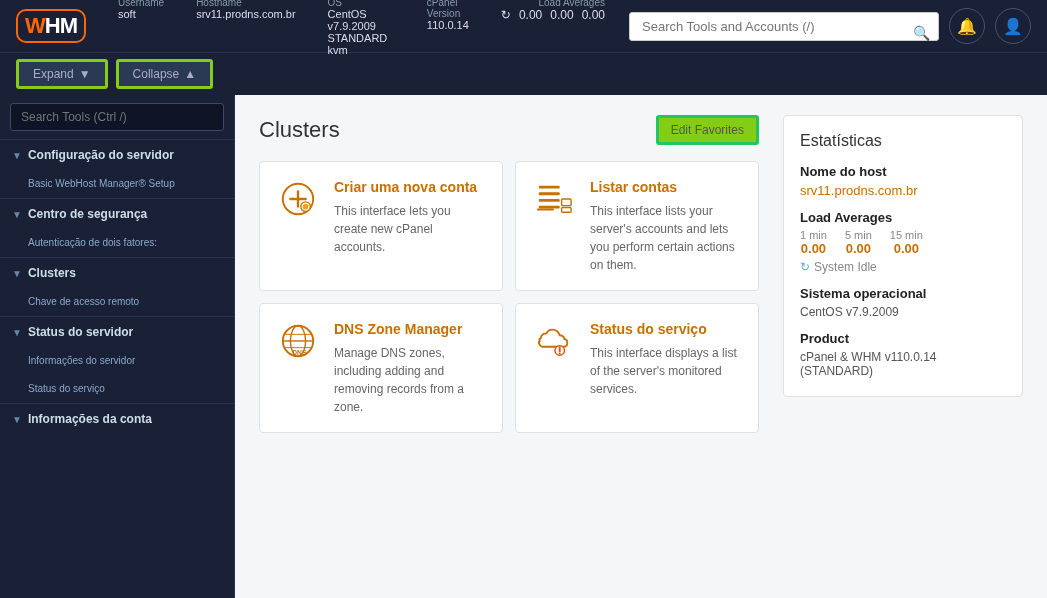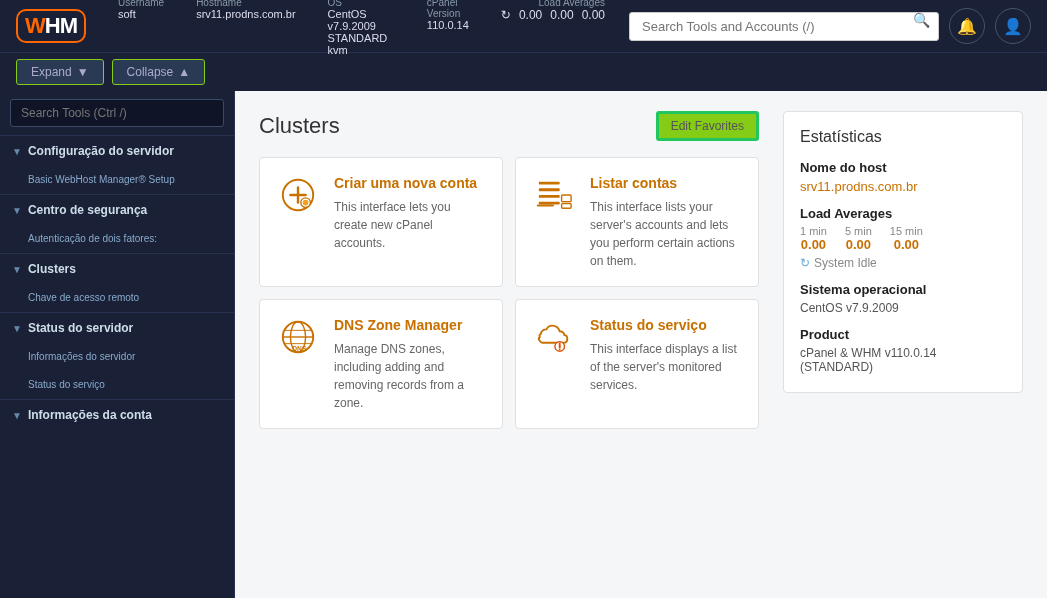--- a/index.html
+++ b/index.html
@@ -32,21 +32,21 @@
     .topbar-info-item .value { color: #dde; }
     .topbar-search-area {
       display: flex;
       align-items: center;
       gap: 10px;
       margin-left: auto;
     }
     .topbar-search-wrap {
       position: relative;
       display: flex;
-      align-items: flex-start;
+      align-items: flex-end;
     }
     .topbar-search {
       background: #fff;
       border: 1px solid #ccc;
       border-radius: 3px;
       padding: 6px 36px 6px 12px;
       font-size: 13px;
       color: #555;
       width: 310px;
       outline: none;
@@ -83,21 +83,21 @@
       background: #1a2035;
       display: flex;
       align-items: center;
       padding: 6px 16px;
       gap: 8px;
       border-top: 1px solid #2a3050;
     }
     .btn-expand, .btn-collapse {
       background: #2a3a55;
       color: #aac;
-      border: 1px solid #84cc16;
+      border: 3px solid #84cc16;
       border-radius: 3px;
       padding: 5px 14px;
       font-size: 12px;
       cursor: pointer;
       display: flex;
       align-items: center;
       gap: 5px;
     }
 
     

